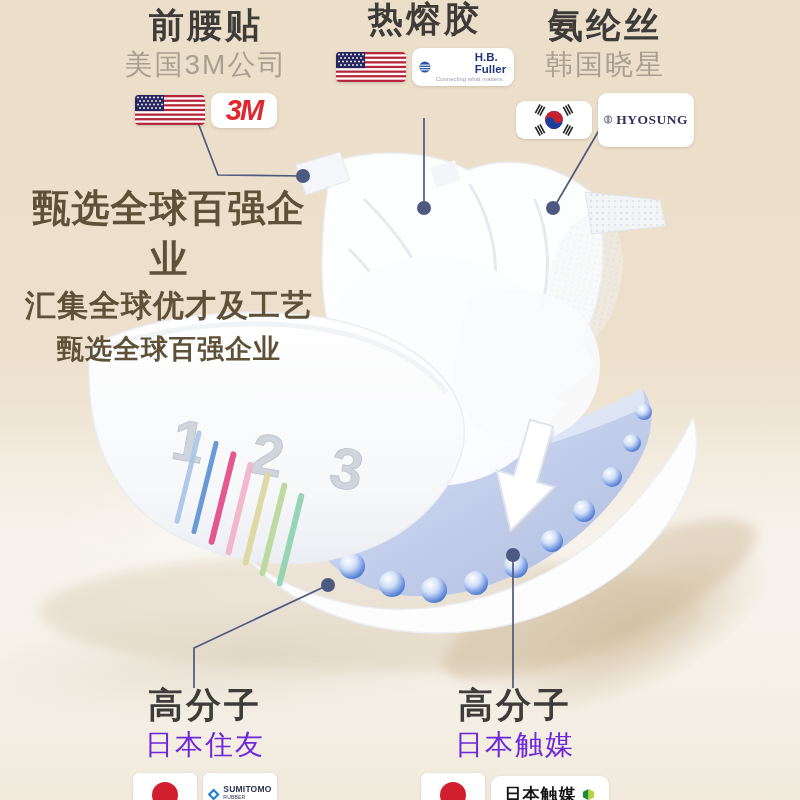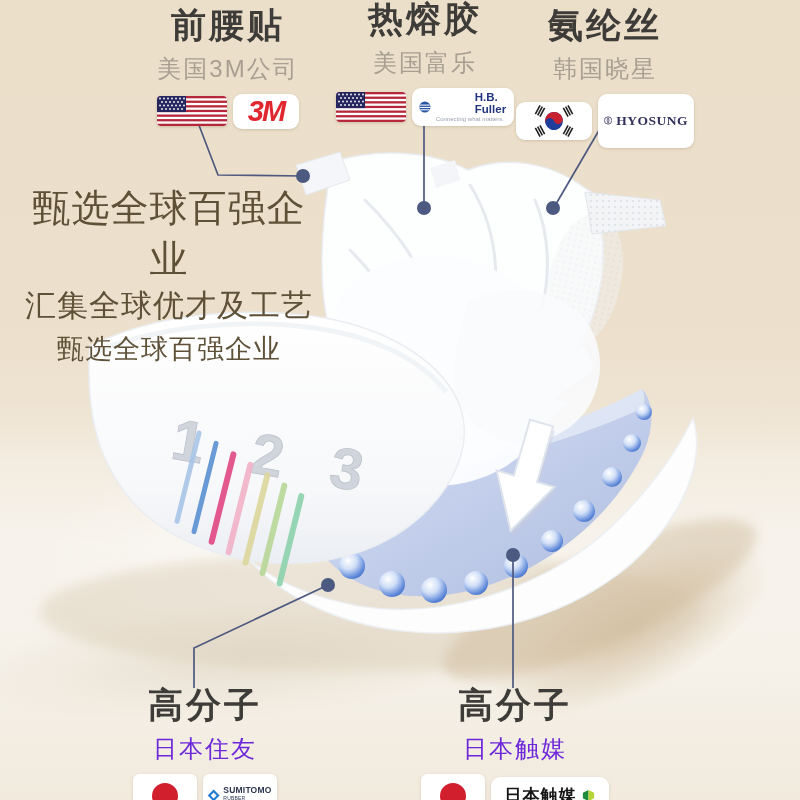--- a/index.html
+++ b/index.html
@@ -17,21 +17,21 @@
       background:radial-gradient(ellipse at center, rgba(203,178,141,.72), rgba(203,178,141,0) 68%);}
   .floor-streak{position:absolute;left:-40px;top:600px;width:560px;height:120px;z-index:1;
       transform:rotate(-4deg);border-radius:50%;
       background:radial-gradient(ellipse at center, rgba(219,206,186,.5), rgba(219,206,186,0) 70%);}
   
   svg.diaper{position:absolute;inset:0;z-index:2;}
   svg.overlay{position:absolute;inset:0;z-index:5;pointer-events:none;}
   
   .col{position:absolute;width:200px;text-align:center;z-index:6;}
   .c-title{font-size:35px;font-weight:800;color:#3e3c39;letter-spacing:3px;line-height:1.1;}
-  .c-sub{font-size:24px;color:#a89f91;margin-top:8px;letter-spacing:2px;}
+  .c-sub{font-size:28px;color:#a89f91;margin-top:1px;letter-spacing:2px;}
   .c-sub.gray{color:#6d28d9;}
   .chips{margin-top:9px;display:flex;justify-content:center;align-items:center;gap:6px;}
   .chip{background:#fff;border-radius:9px;box-shadow:0 1px 3px rgba(110,92,62,.22);
         display:flex;align-items:center;justify-content:center;}
   .flagwrap{border-radius:4px;overflow:hidden;box-shadow:0 1px 3px rgba(110,92,62,.25);
         display:flex;align-items:center;justify-content:center;background:#fff;}
   
   .m3-text{font-size:29px;font-weight:900;font-style:italic;color:#e02730;letter-spacing:-2px;}
   .hbf{display:flex;align-items:center;gap:5px;padding:0 7px;}
   .hbf-txt{text-align:left;line-height:1.05;}
@@ -41,21 +41,21 @@
   .hyo-name{font-family:"Liberation Serif","DejaVu Serif",serif;font-size:13.5px;font-weight:700;
             color:#32315b;letter-spacing:.5px;}
   .sumi{display:flex;align-items:center;gap:3px;padding:0 4px;}
   .sumi-txt{text-align:left;line-height:1;}
   .sumi-name{font-size:8.5px;font-weight:800;color:#2c3550;letter-spacing:.2px;}
   .sumi-sub{font-size:5px;color:#2c3550;margin-top:1.5px;letter-spacing:.2px;}
   .shoku{display:flex;align-items:center;gap:4px;padding:0 8px;}
   .shoku-name{font-size:17px;font-weight:800;color:#161616;letter-spacing:1px;}
   
   .headline{position:absolute;left:16px;top:183px;width:306px;text-align:center;z-index:6;
-            color:#5e5138;font-weight:400;}
+            color:#5e5138;font-weight:700;}
   .h1{font-size:38px;letter-spacing:1px;}
   .h2{font-size:31px;margin-top:0;letter-spacing:1px;}
   .h3{font-size:27px;margin-top:4px;letter-spacing:1px;}
 </style>
 </head>
 <body>
 
 <div class="canvas">
 
   <div class="bg"></div>
@@ -163,21 +163,21 @@
       <circle cx="513" cy="555" r="7"></circle>
     </g>
   </svg>
 
   <div class="headline">
     <div class="h1">甄选全球百强企业</div>
     <div class="h2">汇集全球优才及工艺</div>
     <div class="h3">甄选全球百强企业</div>
   </div>
 
-  <div class="col" style="left:128px;top:6px;">
+  <div class="col" style="left:106px;top:6px;">
     <div class="c-title">前腰贴</div>
     <div class="c-sub">美国3M公司</div>
     <div class="chips">
       <span class="flagwrap" style="width:70px;height:30px;">
         <svg width="70" height="30" viewBox="0 0 70 30">
           <rect width="70" height="30" fill="#ffffff"></rect>
           <g fill="#b5273a">
             <rect y="0" width="70" height="2.3"></rect>
               <rect y="4.6" width="70" height="2.3"></rect>
             <rect y="9.2" width="70" height="2.3"></rect>
@@ -218,21 +218,20 @@
         </svg>
       </span>
       <span class="chip" style="width:66px;height:35px;">
         <span class="m3-text">3M</span>
       </span>
     </div>
   </div>
 
   <div class="col" style="left:325px;top:0;">
     <div class="c-title">热熔胶</div>
-    <div class="c-sub">美国富乐</div>
     <div class="chips">
       <span class="flagwrap" style="width:70px;height:30px;">
         <svg width="70" height="30" viewBox="0 0 70 30">
           <rect width="70" height="30" fill="#ffffff"></rect>
           <g fill="#b5273a">
             <rect y="0" width="70" height="2.3"></rect>
               <rect y="4.6" width="70" height="2.3"></rect>
             <rect y="9.2" width="70" height="2.3"></rect>
               <rect y="13.8" width="70" height="2.3"></rect>
             <rect y="18.5" width="70" height="2.3"></rect>

